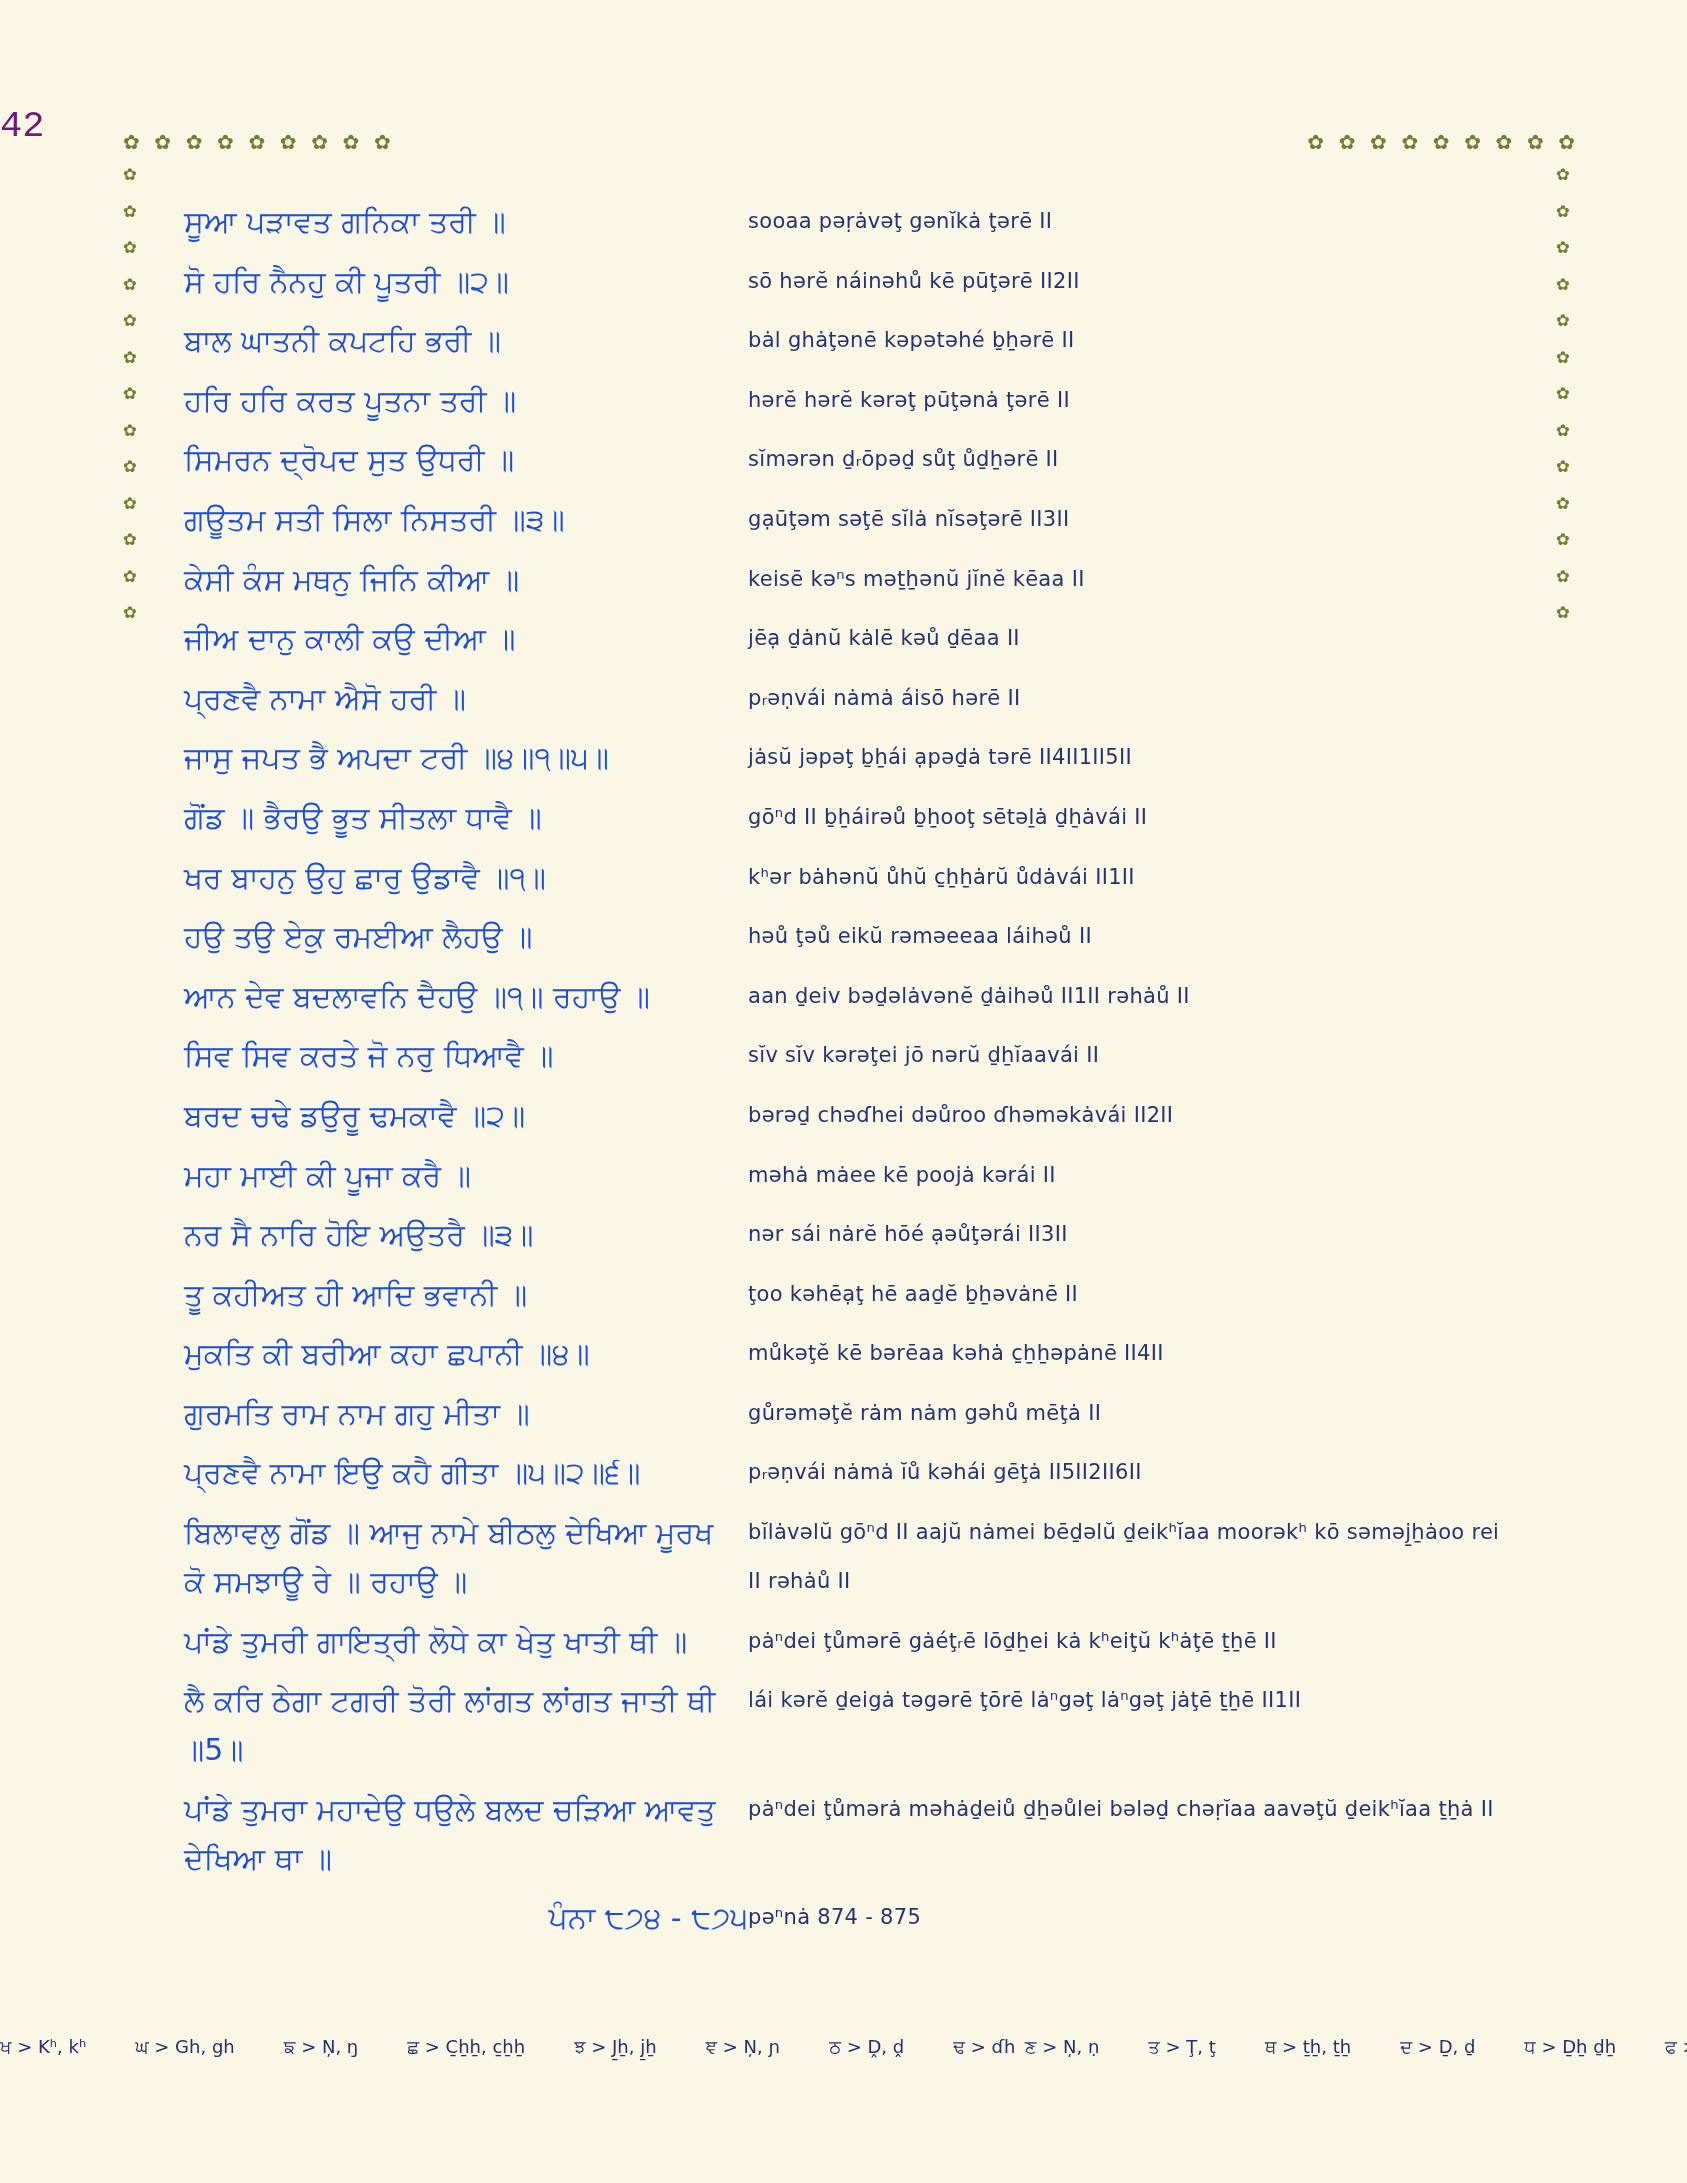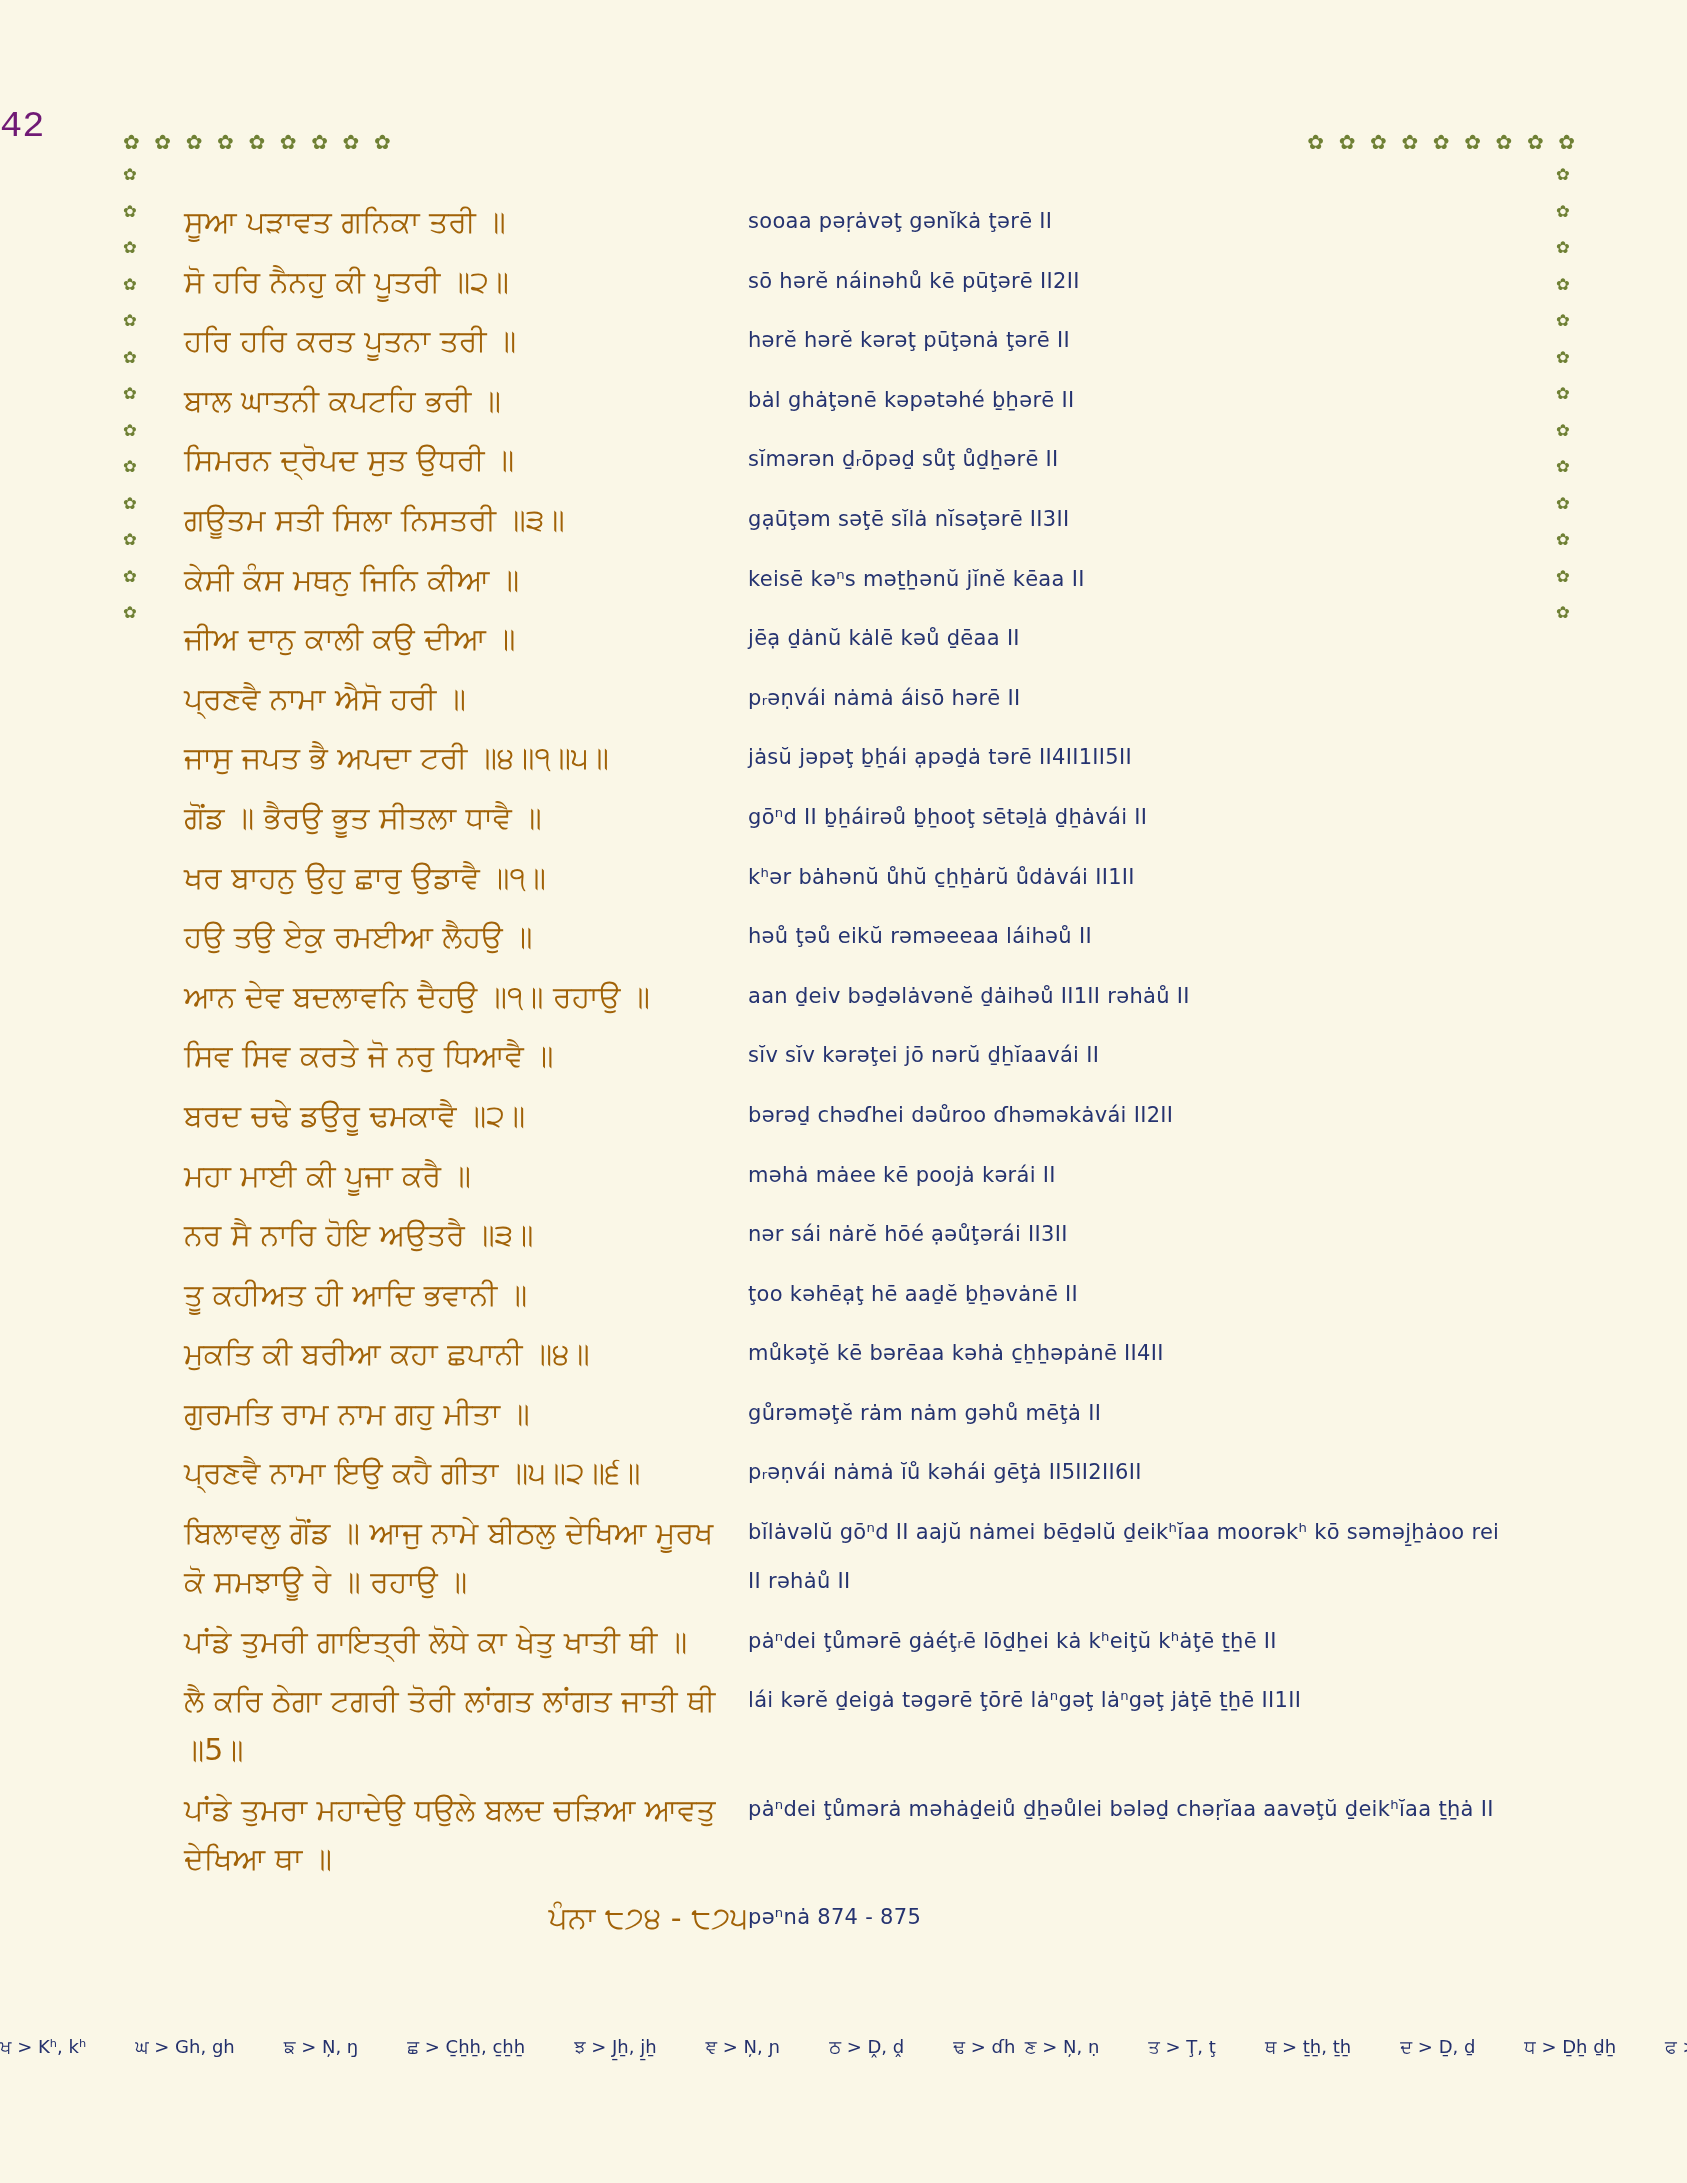--- a/index.html
+++ b/index.html
@@ -19,21 +19,21 @@
   .orn-col { position:absolute; display:flex; flex-direction:column; gap:20px; }
   .orn-col.lc { left:123px;  top:167px; }
   .orn-col.rc { left:1556px; top:167px; }
   .flower { font-size:20px; line-height:1; color:#6f8034; text-align:center; }
   .orn-col .flower { font-size:16.5px; }
 
   .content { position:absolute; left:184px; top:197px; width:1339px; }
   .vrow { display:flex; align-items:flex-start; margin-bottom:10.6px; }
   .gcell {
     width:564px; box-sizing:border-box; padding-right:16px;
-    font-size:30px; line-height:49px; color:#a16207;
+    font-size:30px; line-height:49px; color:#1d4ed8;
   }
   .tcell {
     width:760px; font-size:21px; line-height:49px; color:#253370;
     letter-spacing:0.3px;
   }
   .panna-row { margin-top:10.6px; }
   .panna-row .gcell { text-align:right; padding-right:0; }
   .panna-row .tcell { }
 
   .legend {
@@ -107,26 +107,26 @@
     <div id="verse-list">
         <div class="vrow">
           <div class="gcell">ਸੂਆ ਪੜਾਵਤ ਗਨਿਕਾ ਤਰੀ ॥</div>
           <div class="tcell">sooaa  pəṛȧvəţ gənĭkȧ  ţərē II</div>
         </div>
         <div class="vrow">
           <div class="gcell">ਸੋ ਹਰਿ ਨੈਨਹੁ ਕੀ ਪੂਤਰੀ ॥੨॥</div>
           <div class="tcell">sō  hərĕ náinəhů  kē  pūţərē II2II</div>
         </div>
         <div class="vrow">
+          <div class="gcell">ਬਾਲ ਘਾਤਨੀ ਕਪਟਹਿ ਭਰੀ ॥</div>
+          <div class="tcell">bȧl  ghȧţənē kəpətəhé  ḇẖərē II</div>
+        </div>
+        <div class="vrow">
           <div class="gcell">ਹਰਿ ਹਰਿ ਕਰਤ ਪੂਤਨਾ ਤਰੀ ॥</div>
           <div class="tcell">hərĕ  hərĕ kərəţ pūţənȧ  ţərē II</div>
-        </div>
-        <div class="vrow">
-          <div class="gcell">ਬਾਲ ਘਾਤਨੀ ਕਪਟਹਿ ਭਰੀ ॥</div>
-          <div class="tcell">bȧl  ghȧţənē kəpətəhé  ḇẖərē II</div>
         </div>
         <div class="vrow">
           <div class="gcell">ਸਿਮਰਨ ਦ੍ਰੋਪਦ ਸੁਤ ਉਧਰੀ ॥</div>
           <div class="tcell">sĭmərən ḏᵣōpəḏ  sůţ ůḏẖərē II</div>
         </div>
         <div class="vrow">
           <div class="gcell">ਗਊਤਮ ਸਤੀ ਸਿਲਾ ਨਿਸਤਰੀ ॥੩॥</div>
           <div class="tcell">gạūţəm  səţē sĭlȧ  nĭsəţərē II3II</div>
         </div>
         <div class="vrow">

